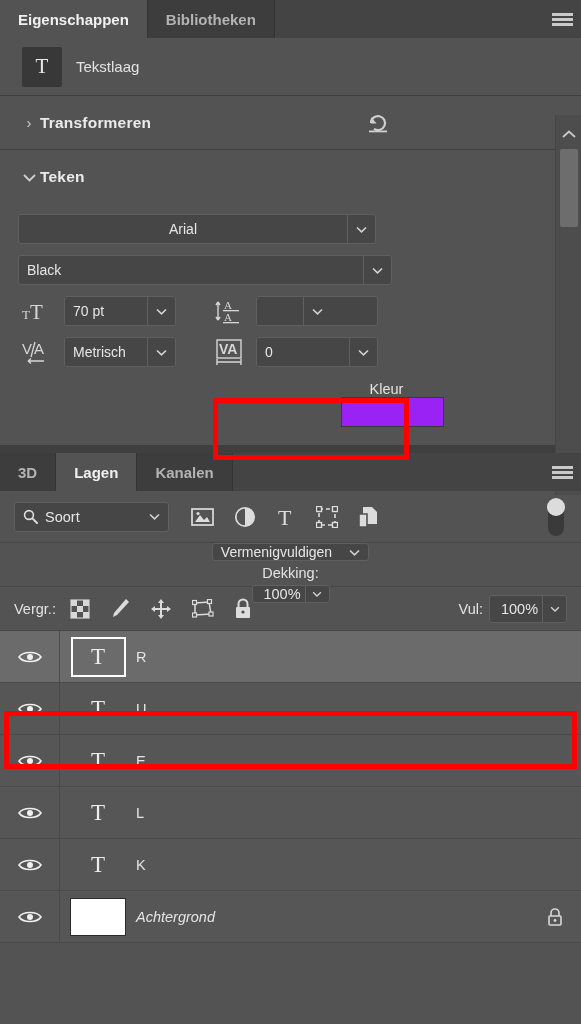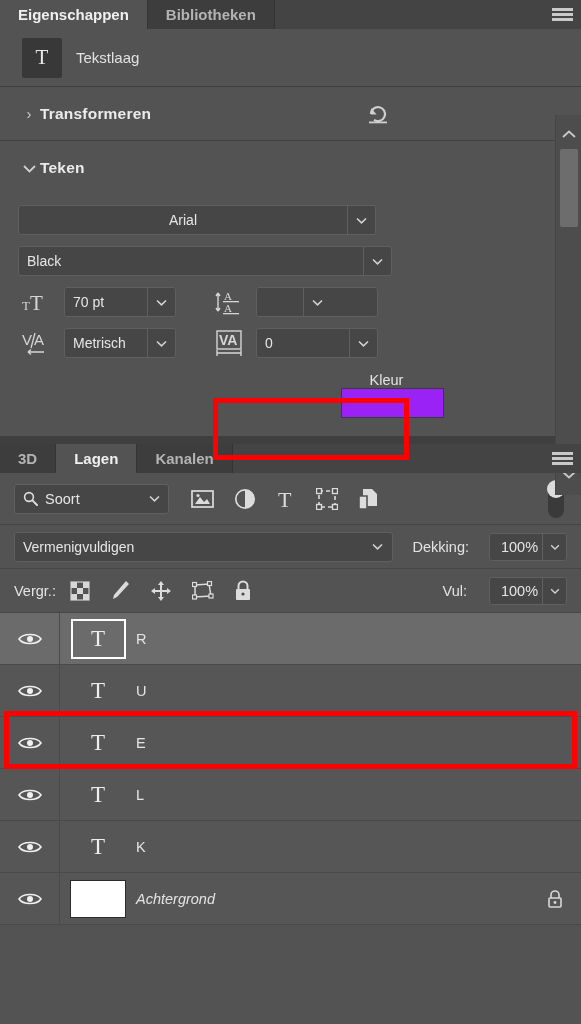--- a/index.html
+++ b/index.html
@@ -9,21 +9,21 @@
     font-family: "Liberation Sans", sans-serif;
     color: #d6d6d6;
     overflow: hidden;
     -webkit-font-smoothing: antialiased;
   }
   .app { position: relative; width: 581px; height: 1024px; }
 
   
   .tabbar {
     display: flex; align-items: stretch;
-    height: 29px; background: #c4b5fd;
+    height: 38px; background: #c4b5fd;
     position: relative;
     text-align: center;
   }
   .tab {
     display: flex; align-items: center; justify-content: center;
     padding: 0 18px;
     font-size: 15px; font-weight: bold; color: #b3b3b3;
     background: #3d3d3d;
     border-right: 1px solid #343434;
     cursor: default; white-space: nowrap;
@@ -130,23 +130,24 @@
   .soort {
     width: 155px; height: 30px;
     background: #464646; border: 1px solid #606060; border-radius: 3px;
     display: flex; align-items: center; padding: 0 8px; gap: 7px;
   }
   .soort .txt { flex: 1; font-size: 14.5px; color: #e6e6e6; }
   .filter-icons { display: flex; align-items: center; gap: 20px; margin-left: 22px; }
   .toggle-sw { margin-left: auto; }
 
   .blend-row {
-    display: flex; align-items: center; gap: 20px;
+    display: flex; align-items: center; gap: 4px;
     height: 44px; padding: 0 14px;
     border-bottom: 1px solid #474747;
+    flex-direction: column;
   }
   .blend-field { flex: 1; }
   .dek-label { font-size: 14.5px; color: #e3e3e3; white-space: nowrap; }
   .num-field {
     width: 78px; height: 28px;
     background: #464646; border: 1px solid #606060; border-radius: 3px;
     display: flex; align-items: center;
   }
   .num-field .nv {
     flex: 1; text-align: center; padding-left: 7px;
@@ -155,21 +156,21 @@
   .num-field .caret { width: 24px; border-left: 1px solid #606060; height: 100%;
     display: flex; align-items: center; justify-content: center; }
 
   .lock-row {
     display: flex; align-items: center;
     height: 44px; padding: 0 14px; gap: 0;
     border-bottom: 1px solid #474747;
   }
   .lock-label { font-size: 14.5px; color: #e3e3e3; margin-right: 14px; }
   .lock-icons { display: flex; align-items: center; gap: 20px; }
-  .vul-wrap { margin-left: auto; display: flex; align-items: center; gap: 22px; }
+  .vul-wrap { margin-left: auto; display: flex; align-items: center; gap: 6px; }
 
   .layer-row {
     display: flex; align-items: center;
     height: 52px;
     background: #565656;
     border-bottom: 1px solid #4a4a4a;
     position: relative;
   }
   .layer-row.selected { background: #6b6b6b; }
   .eye-cell {

